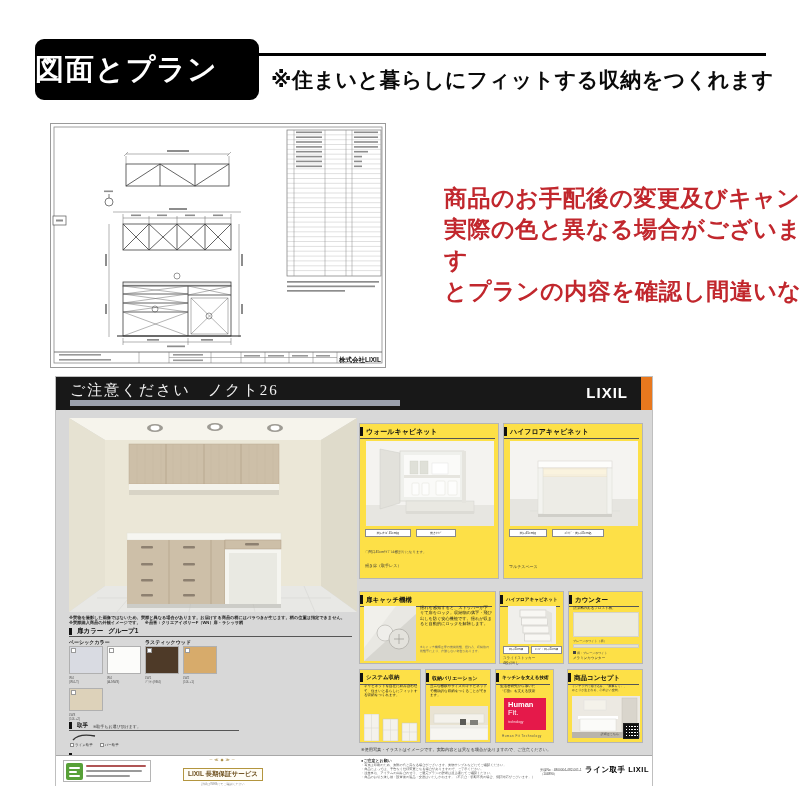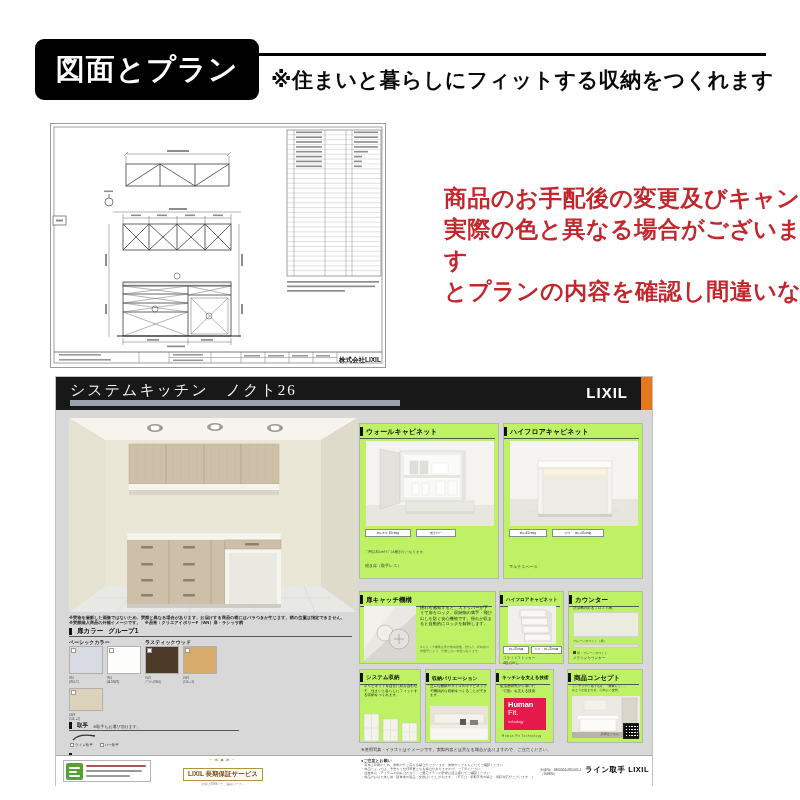--- a/index.html
+++ b/index.html
@@ -3,37 +3,37 @@
 <meta charset="utf-8">
 <style>
   *{margin:0;padding:0;box-sizing:border-box}
   html,body{background:#fff}
   body{font-family:"Liberation Sans","DejaVu Sans",sans-serif;color:#111}
   #canvas{position:relative;width:800px;height:800px;background:#fff;overflow:hidden}
   .abs{position:absolute}
 
   
   .banner{left:35px;top:39px;width:224px;height:61px;background:#000;border-radius:9px;
-          color:#fff;font-size:29px;font-weight:700;text-align:center;line-height:61px;letter-spacing:1px}
+          color:#fff;font-size:29px;font-weight:700;line-height:61px;letter-spacing:1px}
   .topline{left:258px;top:53px;width:508px;height:3px;background:#000}
   .topnote{left:271px;top:66px;font-size:21px;font-weight:700;letter-spacing:.5px;color:#0a0a0a}
   .warn{left:405px;top:183px;width:370px;font-size:23px;font-weight:700;line-height:31px;letter-spacing:.5px}
 
   .drawing{left:50px;top:123px;width:336px;height:245px;background:#fff;border:1px solid #9a9a9a}
 
   
   .sheet{left:55px;top:376px;width:598px;height:410px;background:#d8d8d8;border:1px solid #bfbfbf}
   .sheethead{left:0;top:0;width:100%;height:33px;background:#181818}
   .sheettitle{left:14px;top:4px;color:#f2f2f2;font-family:"Liberation Serif","DejaVu Serif",serif;
               font-size:15px;letter-spacing:2px;white-space:nowrap}
   .titlebar{left:14px;top:23px;width:330px;height:6px;background:#9aa0ad}
   .brand{right:24px;top:7px;color:#fff;font-size:15px;font-weight:700;letter-spacing:1px}
   .accent{right:0;top:0;width:11px;height:33px;background:#e8781e}
 
-  .panel{position:absolute;background:#bef264;border:1px solid #b5b5b5}
+  .panel{position:absolute;background:#fde047;border:1px solid #b5b5b5}
   .phead{position:absolute;left:0;top:3px;right:3px;display:flex;align-items:center;gap:3px;
          font-weight:700;border-bottom:1px solid #555;padding-bottom:2px;white-space:nowrap;overflow:hidden}
   .phead::before{content:"";width:3px;height:9px;background:#111;flex:none}
 
   .lsec{position:absolute;display:flex;align-items:flex-end;gap:5px;font-weight:700;
         border-bottom:1px solid #555;padding:0 0 1px 0;white-space:nowrap}
   .lsec::before{content:"";width:3px;height:7px;background:#111;flex:none;align-self:center}
 
   .chip{position:absolute;border:1px solid #8a8a8a;background:#fff;font-size:3px;line-height:6px;
         text-align:center;color:#333;white-space:nowrap;overflow:hidden;height:8px}
@@ -268,21 +268,21 @@
 
   <div class="abs warn" style="color: rgb(193, 39, 45); margin-left: 39px;">
     <div>商品のお手配後の変更及びキャン</div>
     <div>実際の色と異なる場合がございます</div>
     <div>とプランの内容を確認し間違いな</div>
   </div>
 
   <div class="abs sheet">
 
     <div class="abs sheethead">
-      <div class="abs sheettitle">システムキッチン　ノクト26</div>
+      <div class="abs sheettitle">ご注意ください　ノクト26</div>
       <div class="abs titlebar"></div>
       <div class="abs brand">LIXIL</div>
       <div class="abs accent" style="background: rgb(232, 120, 30);"></div>
     </div>
 
     <div class="abs" style="left:13px;top:41px;width:288px;height:194px">
       <svg width="288" height="194">
         <polygon points="0,0 288,0 252,22 36,22" fill="#f6f4ec"></polygon>
         <rect x="36" y="22" width="216" height="146" fill="#ebe7d7"></rect>
         <polygon points="0,0 36,22 36,168 0,194" fill="#e6e2d2"></polygon>

